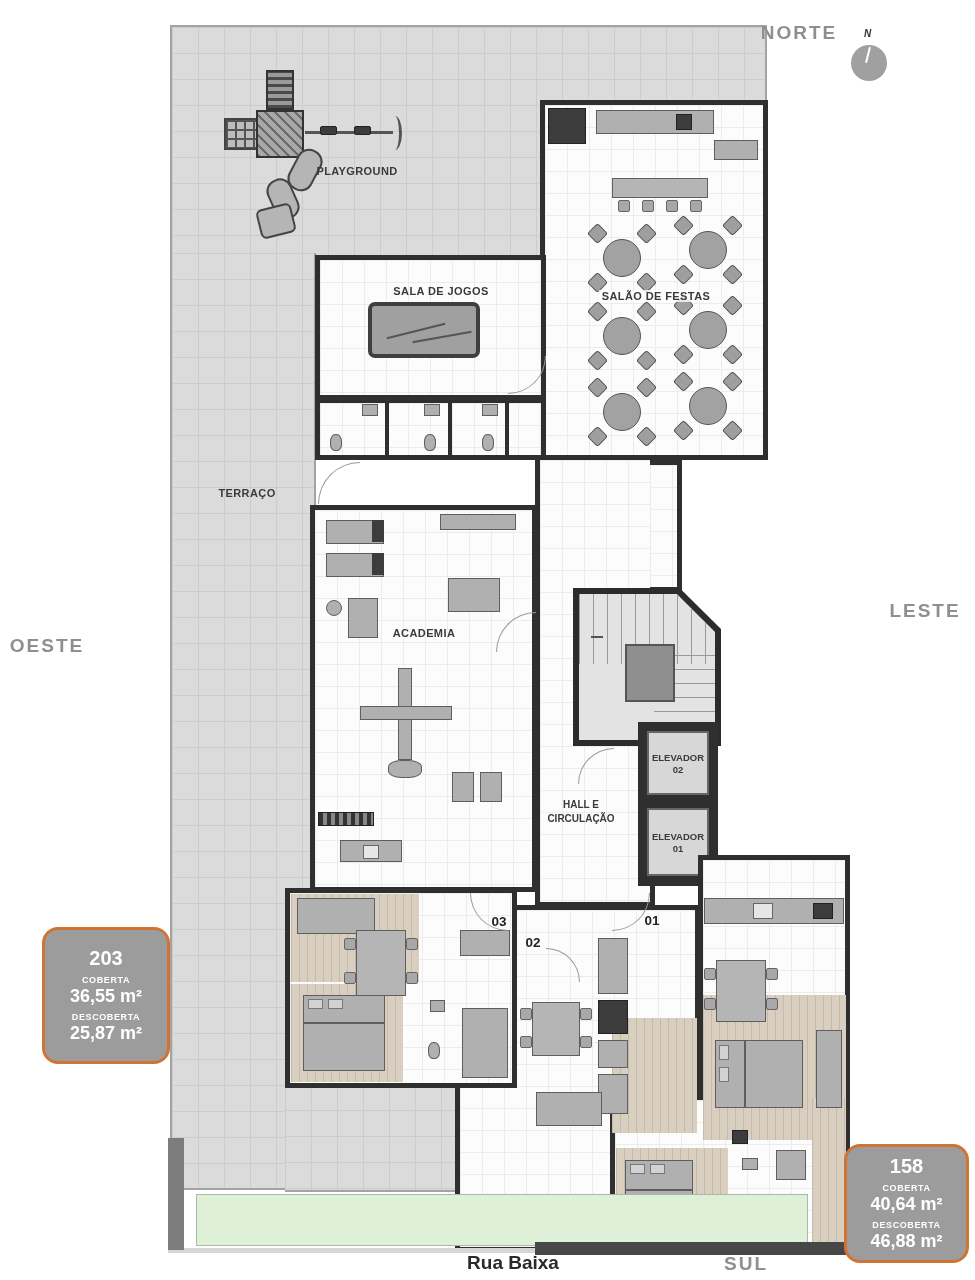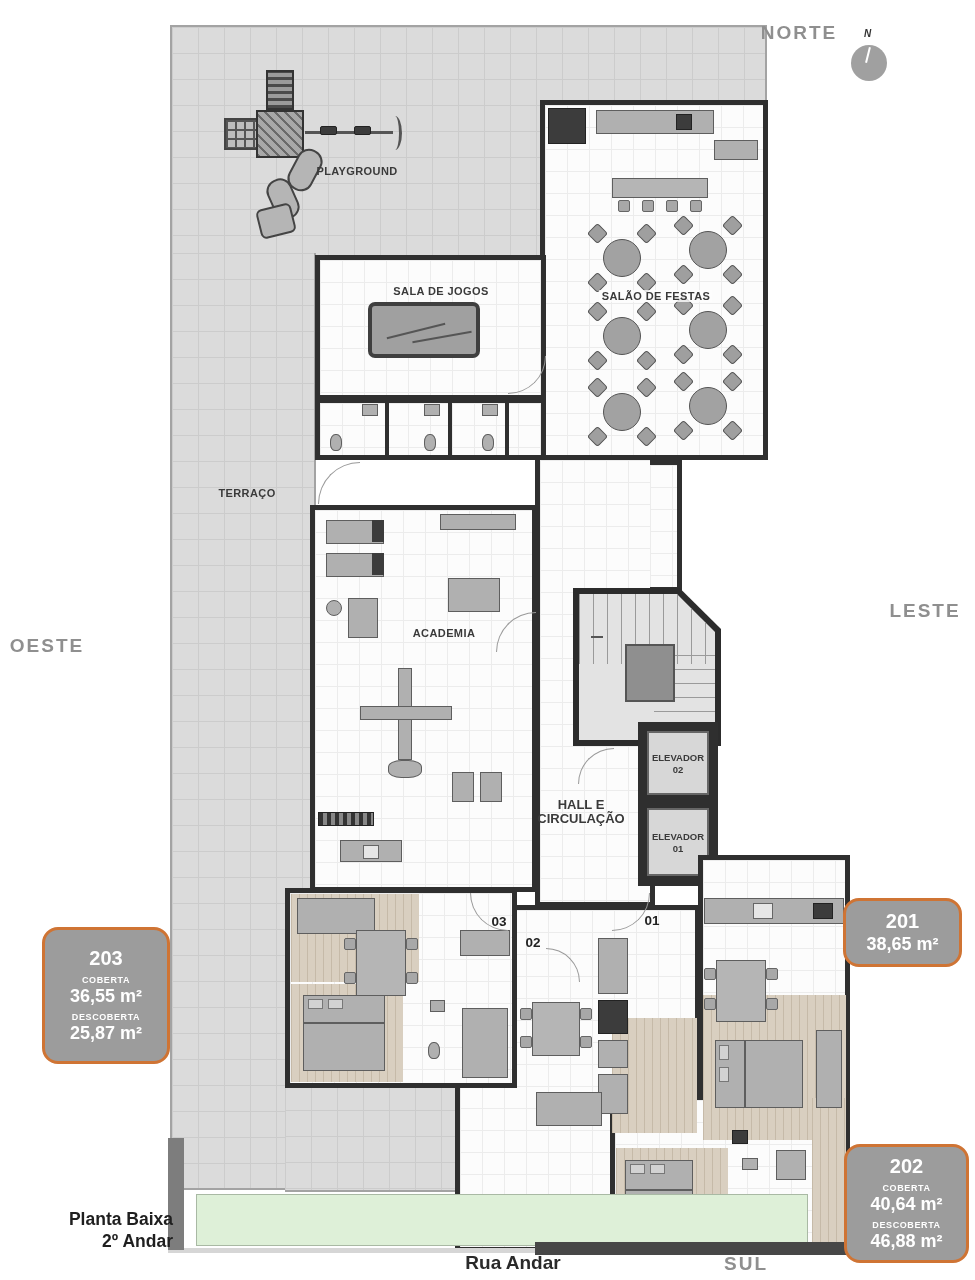--- a/index.html
+++ b/index.html
@@ -167,25 +167,25 @@
   <div class="furn" style="left:348px;top:598px;width:30px;height:40px"></div>
   <div class="furn" style="left:398px;top:668px;width:14px;height:92px"></div>
   <div class="furn" style="left:360px;top:706px;width:92px;height:14px"></div>
   <div class="furn" style="left:388px;top:760px;width:34px;height:18px;border-radius:40%"></div>
   <div class="furn dark" style="left:318px;top:812px;width:56px;height:14px;background:repeating-linear-gradient(90deg,#333 0 4px,#888 4px 8px)"></div>
   <div class="furn" style="left:452px;top:772px;width:22px;height:30px"></div>
   <div class="furn" style="left:480px;top:772px;width:22px;height:30px"></div>
   <div class="furn" style="left:340px;top:840px;width:62px;height:22px">
       <div style="position:absolute;left:22px;top:4px;width:14px;height:12px;background:#e6e6e6;border:1px solid #666"></div>
     </div>
-  <div class="lbl" style="left:444px;top:633px">ACADEMIA</div>
+  <div class="lbl" style="left:424px;top:633px">ACADEMIA</div>
 
   <div class="abs bld" style="left:535px;top:460px;width:120px;height:447px;border-top:none"></div>
   <div class="abs bld" style="left:650px;top:460px;width:32px;height:132px;border-left:none"></div>
-  <div class="elbl" style="left:581px;top:812px;font-size:13px;line-height:14px">
+  <div class="elbl" style="left:581px;top:812px;font-size:10px;line-height:14px">
     <span>HALL E</span><br>
     <span>CIRCULAÇÃO</span>
   </div>
 
   <div class="abs" style="left:573px;top:588px;width:148px;height:158px;background:#2c2c2c;
        clip-path:polygon(0 0,72% 0,100% 26%,100% 100%,0 100%)">
     <div style="position:absolute;inset:6px;background:#e3e3e3;clip-path:polygon(0 0,72% 0,100% 26%,100% 100%,0 100%)">
       <div style="position:absolute;left:0;top:0;width:100%;height:48%;
            background:repeating-linear-gradient(90deg,#9a9a9a 0 1px,transparent 1px 14px)"></div>
       <div style="position:absolute;left:55%;top:40%;width:45%;height:60%;
@@ -304,31 +304,23 @@
   </div>
   <div class="abs" style="left:864px;top:28px;font-size:10px;font-style:italic;font-weight:bold;color:#333">N</div>
 
   <div class="badge" style="left:42px;top:927px;width:122px;height:131px">
     <div class="num">203</div>
     <div class="cap">COBERTA</div>
     <div class="area">36,55 m²</div>
     <div class="cap">DESCOBERTA</div>
     <div class="area">25,87 m²</div>
   </div>
-  <div class="badge" style="left:843px;top:898px;width:113px;height:63px">
-    <div class="num">201</div>
-    <div class="area">38,65 m²</div>
-  </div>
   <div class="badge" style="left:844px;top:1144px;width:119px;height:113px">
-    <div class="num">202</div>
+    <div class="num">158</div>
     <div class="cap">COBERTA</div>
     <div class="area">40,64 m²</div>
     <div class="cap">DESCOBERTA</div>
     <div class="area">46,88 m²</div>
   </div>
 
-  <div class="title">
-    <div>Planta Baixa</div>
-    <div>2º Andar</div>
-  </div>
-  <div class="street" style="left:513px;top:1263px">Rua Andar</div>
+  <div class="street" style="left:513px;top:1263px">Rua Baixa</div>
 
 </div>
 
 </body></html>

